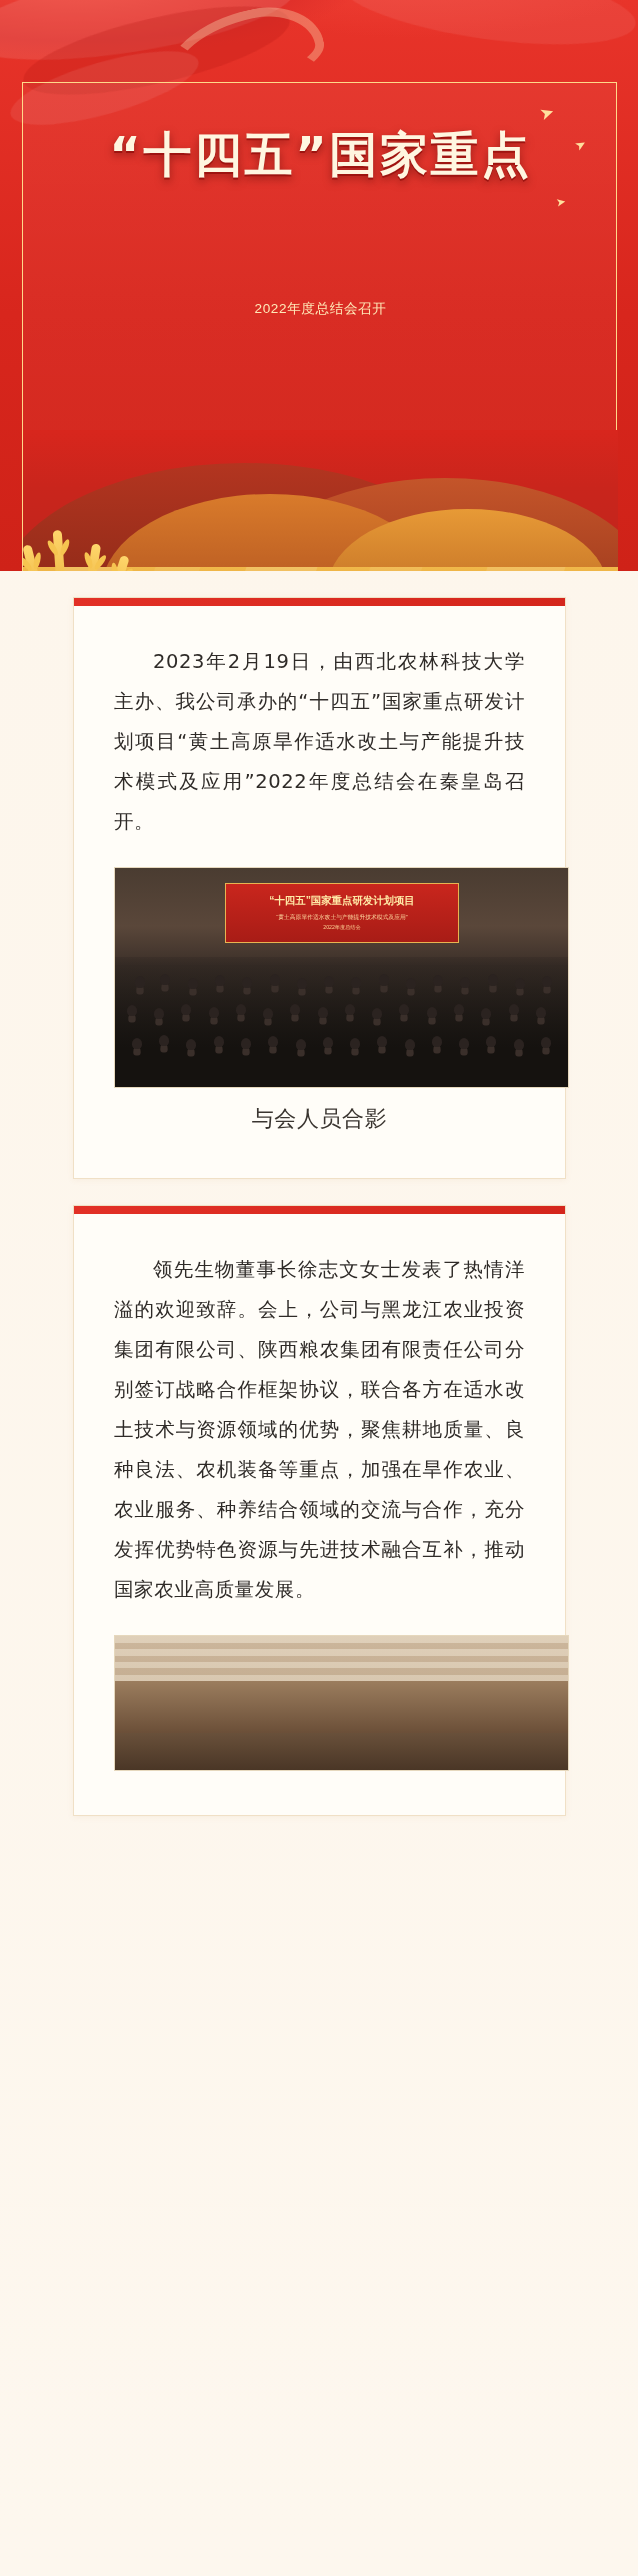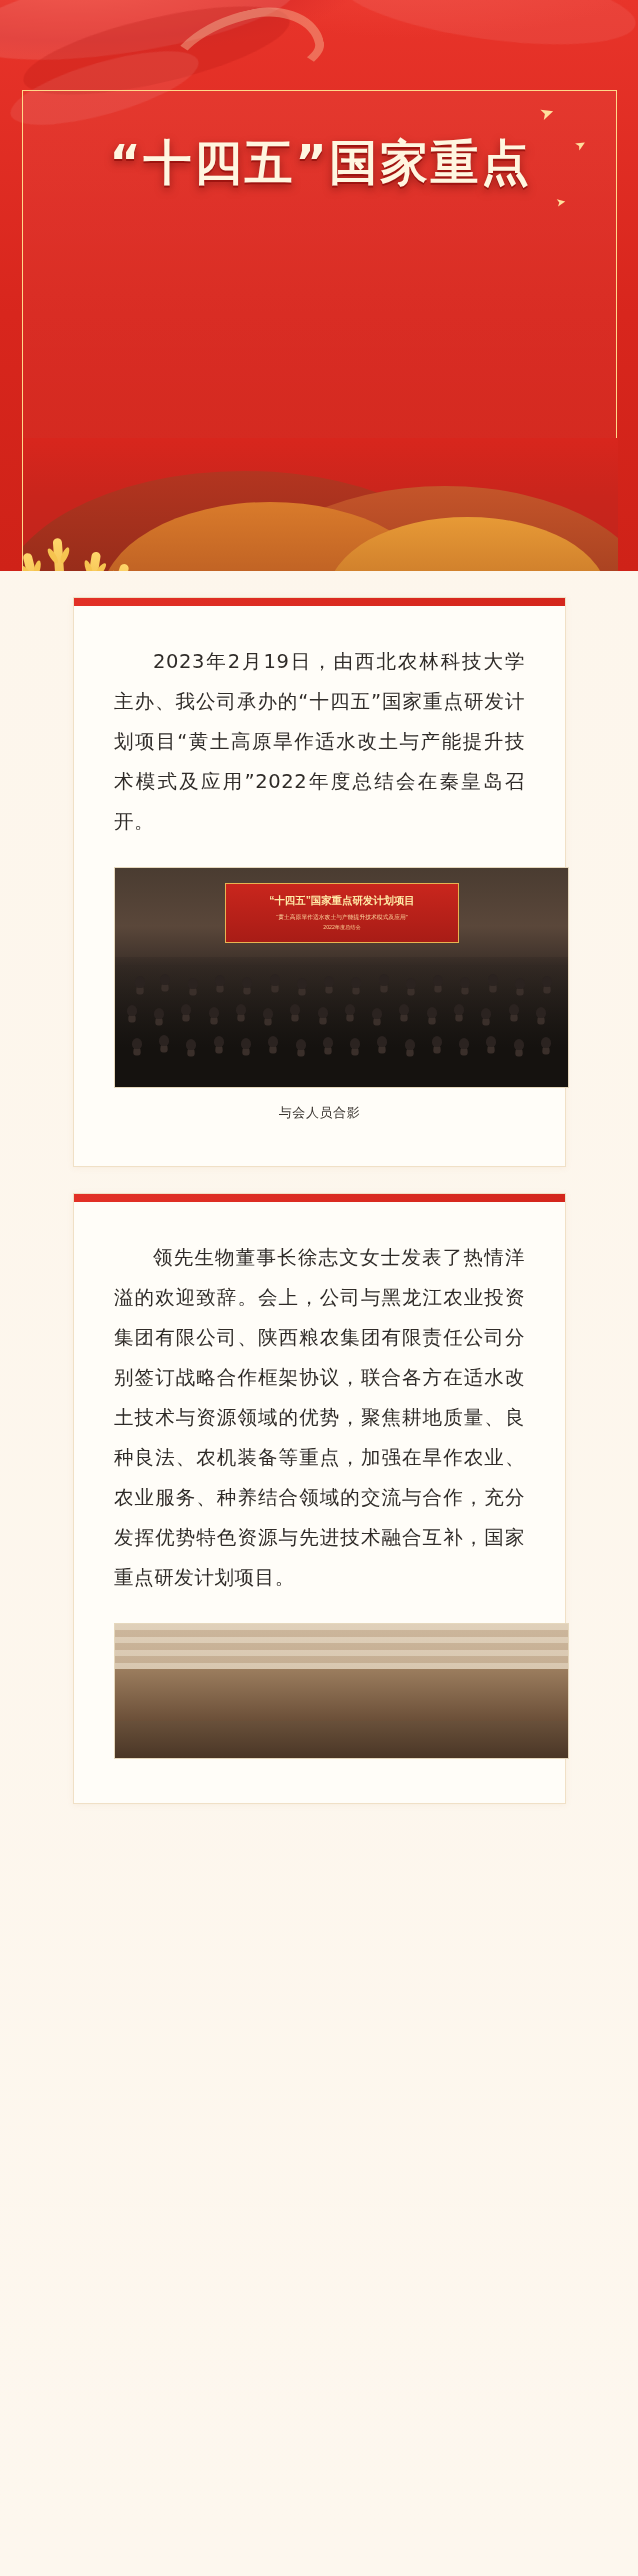--- a/index.html
+++ b/index.html
@@ -51,21 +51,21 @@
     border: 9px solid rgba(255,235,190,0.55);
     border-radius: 60% 40% 50% 50% / 70% 60% 40% 30%;
     border-left-color: transparent;
     border-bottom-color: transparent;
     transform: rotate(-12deg);
     opacity: .6;
   }
 
   .banner-inner {
     position: absolute;
-    left: 22px; top: 90px;
+    left: 22px; top: 82px;
     width: 595px; height: 544px;
     border: 1.9px solid #ffd98a;
     background: linear-gradient(180deg, rgba(255,255,255,0.04), rgba(255,255,255,0.02));
   }
   .banner-title-wrap {
     position: absolute;
     top: 40px; left: 0; width: 595px;
     text-align: center;
   }
   .banner-title {
@@ -216,21 +216,21 @@
   }
   .head {
     position: absolute;
     width: 10.4px; height: 11.7px;
     background: #2b2320;
     border-radius: 50% 50% 40% 40%;
     box-shadow: 0 7.8px 0 -1.3px #3a2f2a;
   }
   .photo-caption {
     margin-top: 10.4px;
-    font-size: 13px;
+    font-size: 22px;
     color: #3a3530;
     letter-spacing: 0.6px;
     font-family: "DejaVu Sans", "Liberation Sans", sans-serif;
   }
 
   .photo2 {
     position: relative;
     width: 455px;
     height: 136px;
     margin: 0 auto;
@@ -286,20 +286,21 @@
           <div class="field-stripe" style="left:338px; width:52px; background:rgba(255,255,255,.08);"></div>
           <div class="field-stripe" style="left:455px; width:78px; background:rgba(255,255,255,.12);"></div>
         </div>
         <div class="wheat" style="left:18px;  transform:rotate(-14deg);"></div>
         <div class="wheat" style="left:36px;  transform:rotate(-4deg); height:91px;"></div>
         <div class="wheat" style="left:57px;  transform:rotate(9deg);"></div>
         <div class="wheat" style="left:77px; transform:rotate(18deg); height:68px;"></div>
       </div>
 
       <div class="banner-sub">
+        <div class="ln2">2022年度总结会召开</div>
       </div>
     </div>
   </div>
 
   <div class="spacer-lg"></div>
 
   <div class="card">
     <div class="card-topbar"></div>
     <div class="card-body">
       <p class="para">2023年2月19日，由西北农林科技大学主办、我公司承办的“十四五”国家重点研发计划项目“黄土高原旱作适水改土与产能提升技术模式及应用”2022年度总结会在秦皇岛召开。</p>
@@ -368,21 +369,21 @@
         <div class="photo-caption">与会人员合影</div>
       </div>
     </div>
   </div>
 
   <div class="spacer-lg"></div>
 
   <div class="card">
     <div class="card-topbar"></div>
     <div class="card-body">
-      <p class="para">领先生物董事长徐志文女士发表了热情洋溢的欢迎致辞。会上，公司与黑龙江农业投资集团有限公司、陕西粮农集团有限责任公司分别签订战略合作框架协议，联合各方在适水改土技术与资源领域的优势，聚焦耕地质量、良种良法、农机装备等重点，加强在旱作农业、农业服务、种养结合领域的交流与合作，充分发挥优势特色资源与先进技术融合互补，国家重点研发计划项目。</p>
+      <p class="para">领先生物董事长徐志文女士发表了热情洋溢的欢迎致辞。会上，公司与黑龙江农业投资集团有限公司、陕西粮农集团有限责任公司分别签订战略合作框架协议，联合各方在适水改土技术与资源领域的优势，聚焦耕地质量、良种良法、农机装备等重点，加强在旱作农业、农业服务、种养结合领域的交流与合作，充分发挥优势特色资源与先进技术融合互补，推动国家农业高质量发展。</p>
 
       <div class="photo-wrap">
         <div class="photo2">
           <div class="ceiling"></div>
           <div class="wall"></div>
         </div>
       </div>
     </div>
   </div>
 

